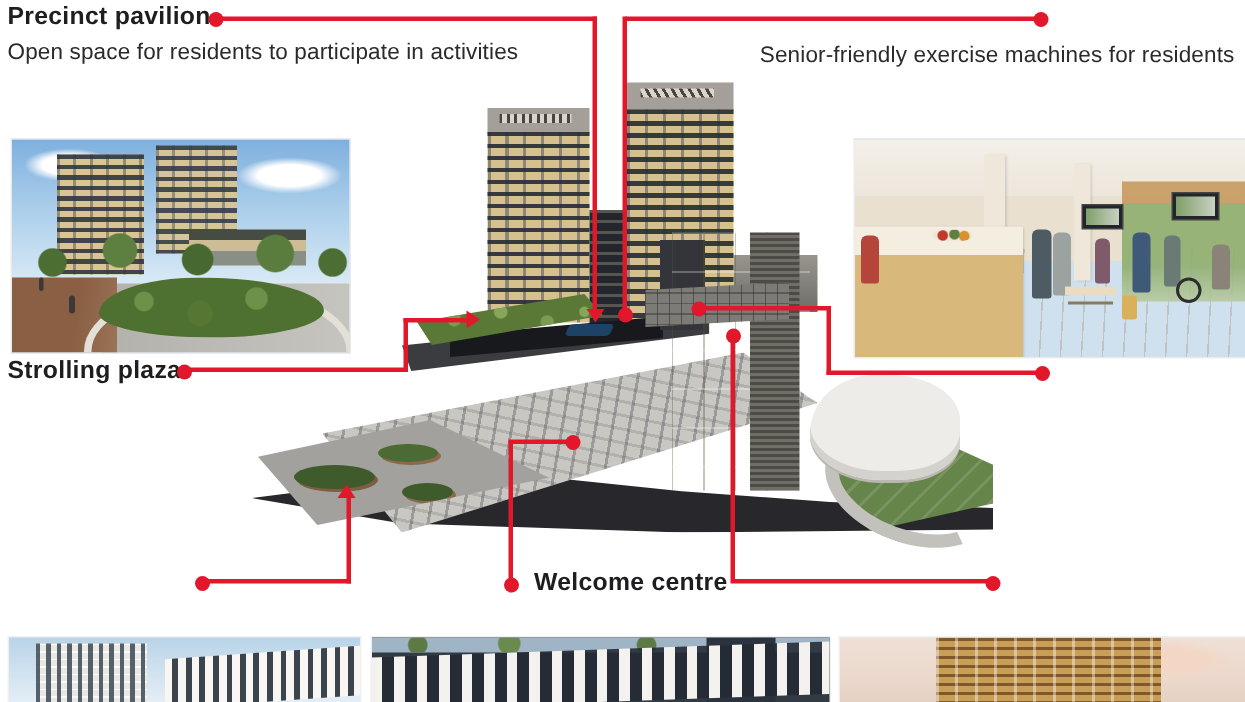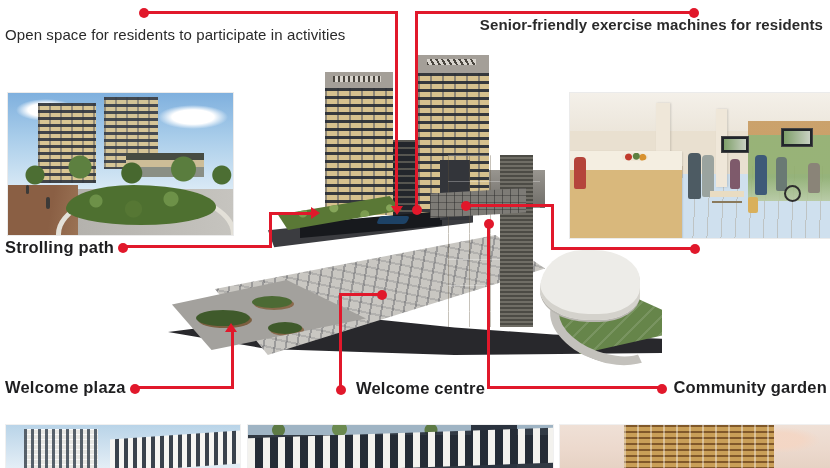--- a/index.html
+++ b/index.html
@@ -220,26 +220,25 @@
   <span class="dot" style="left:336px;top:385px;"></span>
   <span class="ln v" style="left:339px;top:294px;height:94px;"></span>
   <span class="ln h" style="left:339px;top:293px;width:42px;"></span>
   <span class="dot" style="left:377px;top:290px;"></span>
 
   <span class="dot" style="left:657px;top:384px;"></span>
   <span class="ln h" style="left:490px;top:386px;width:172px;"></span>
   <span class="ln v" style="left:487px;top:223px;height:166px;"></span>
   <span class="dot" style="left:484px;top:219px;"></span>
 
+  <div class="lbl" style="left:5px;top:2px;">Precinct pavilion</div>
   <div class="sub" style="left:5px;top:26px;">Open space for residents to participate in activities</div>
 
-  <div class="sub r" style="right:7px;top:16px;font-weight:bold;">Senior-friendly exercise machines for residents</div>
-
-  <div class="lbl" style="left:5px;top:238px;">Strolling path</div>
-
-
-  <div class="lbl" style="left:5px;top:378px;">Welcome plaza</div>
+  <div class="sub r" style="right:7px;top:28px;">Senior-friendly exercise machines for residents</div>
+
+  <div class="lbl" style="left:5px;top:238px;">Strolling plaza</div>
+
+
 
   <div class="lbl" style="left:356px;top:379px;">Welcome centre</div>
 
-  <div class="lbl r" style="right:3px;top:378px;">Community garden</div>
 
 </div>
 
 </body></html>

